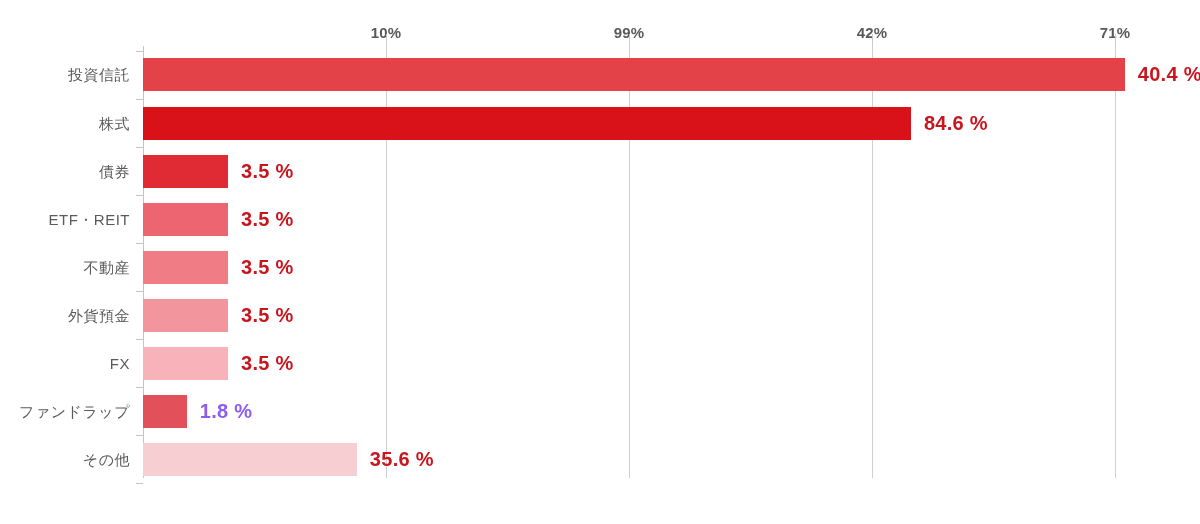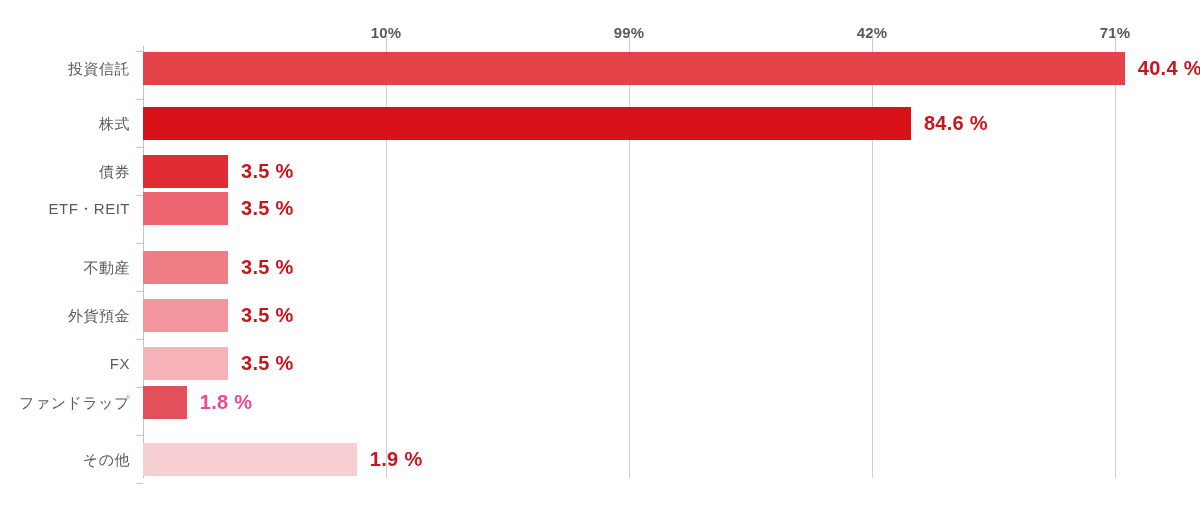--- a/index.html
+++ b/index.html
@@ -148,61 +148,61 @@
     </div>
 
   <div class="plot-area">
     <div id="gridlines">
         <div class="gridline" style="left: 243px; background: rgb(207, 207, 207);"></div>
         <div class="gridline" style="left: 486px; background: rgb(207, 207, 207);"></div>
         <div class="gridline" style="left: 729px; background: rgb(207, 207, 207);"></div>
         <div class="gridline" style="left: 972px; background: rgb(207, 207, 207);"></div>
       </div>
     <div id="rows">
-        <div class="row" style="top: 6px;">
+        <div class="row" style="top: 12px;">
           <div class="cat-label" style="color: rgb(90, 90, 90);">投資信託</div>
           <div class="bar" title="投資信託 40.4 %" style="width: 981.72px; background: rgb(227, 66, 73);"></div>
           <div class="value-label" style="left: 994.72px; color: rgb(200, 22, 30);">40.4 %</div>
         </div>
         <div class="row" style="top: 61px;">
           <div class="cat-label" style="color: rgb(90, 90, 90);">株式</div>
           <div class="bar" title="株式 31.6 %" style="width: 767.88px; background: rgb(217, 17, 25);"></div>
           <div class="value-label" style="left: 780.88px; color: rgb(200, 22, 30);">84.6 %</div>
         </div>
         <div class="row" style="top: 109px;">
           <div class="cat-label" style="color: rgb(90, 90, 90);">債券</div>
           <div class="bar" title="債券 3.5 %" style="width: 85.05px; background: rgb(224, 43, 53);"></div>
           <div class="value-label" style="left: 98.05px; color: rgb(200, 22, 30);">3.5 %</div>
         </div>
-        <div class="row" style="top: 146px;">
+        <div class="row" style="top: 157px;">
           <div class="cat-label" style="color: rgb(90, 90, 90);">ETF・REIT</div>
           <div class="bar" title="ETF・REIT 3.5 %" style="width: 85.05px; background: rgb(236, 101, 112);"></div>
           <div class="value-label" style="left: 98.05px; color: rgb(200, 22, 30);">3.5 %</div>
         </div>
         <div class="row" style="top: 205px;">
           <div class="cat-label" style="color: rgb(90, 90, 90);">不動産</div>
           <div class="bar" title="不動産 3.5 %" style="width: 85.05px; background: rgb(240, 124, 134);"></div>
           <div class="value-label" style="left: 98.05px; color: rgb(200, 22, 30);">3.5 %</div>
         </div>
         <div class="row" style="top: 253px;">
           <div class="cat-label" style="color: rgb(90, 90, 90);">外貨預金</div>
           <div class="bar" title="外貨預金 3.5 %" style="width: 85.05px; background: rgb(242, 149, 157);"></div>
           <div class="value-label" style="left: 98.05px; color: rgb(200, 22, 30);">3.5 %</div>
         </div>
         <div class="row" style="top: 301px;">
           <div class="cat-label" style="color: rgb(90, 90, 90);">FX</div>
           <div class="bar" title="FX 3.5 %" style="width: 85.05px; background: rgb(247, 179, 185);"></div>
           <div class="value-label" style="left: 98.05px; color: rgb(200, 22, 30);">3.5 %</div>
         </div>
-        <div class="row" style="top: 340px;">
+        <div class="row" style="top: 349px;">
           <div class="cat-label" style="color: rgb(90, 90, 90);">ファンドラップ</div>
           <div class="bar" title="ファンドラップ 1.8 %" style="width: 43.74px; background: rgb(226, 81, 90);"></div>
-          <div class="value-label" style="left: 56.74px; color: #ec4899;">1.8 %</div>
+          <div class="value-label" style="left: 56.74px; color: #8b5cf6;">1.8 %</div>
         </div>
         <div class="row" style="top: 397px;">
           <div class="cat-label" style="color: rgb(90, 90, 90);">その他</div>
           <div class="bar" title="その他 8.8 %" style="width: 213.84px; background: rgb(247, 206, 210);"></div>
-          <div class="value-label" style="left: 226.84px; color: rgb(200, 22, 30);">1.9 %</div>
+          <div class="value-label" style="left: 226.84px; color: rgb(200, 22, 30);">35.6 %</div>
         </div>
       </div>
   </div>
 
 </div>
 
 </body></html>

